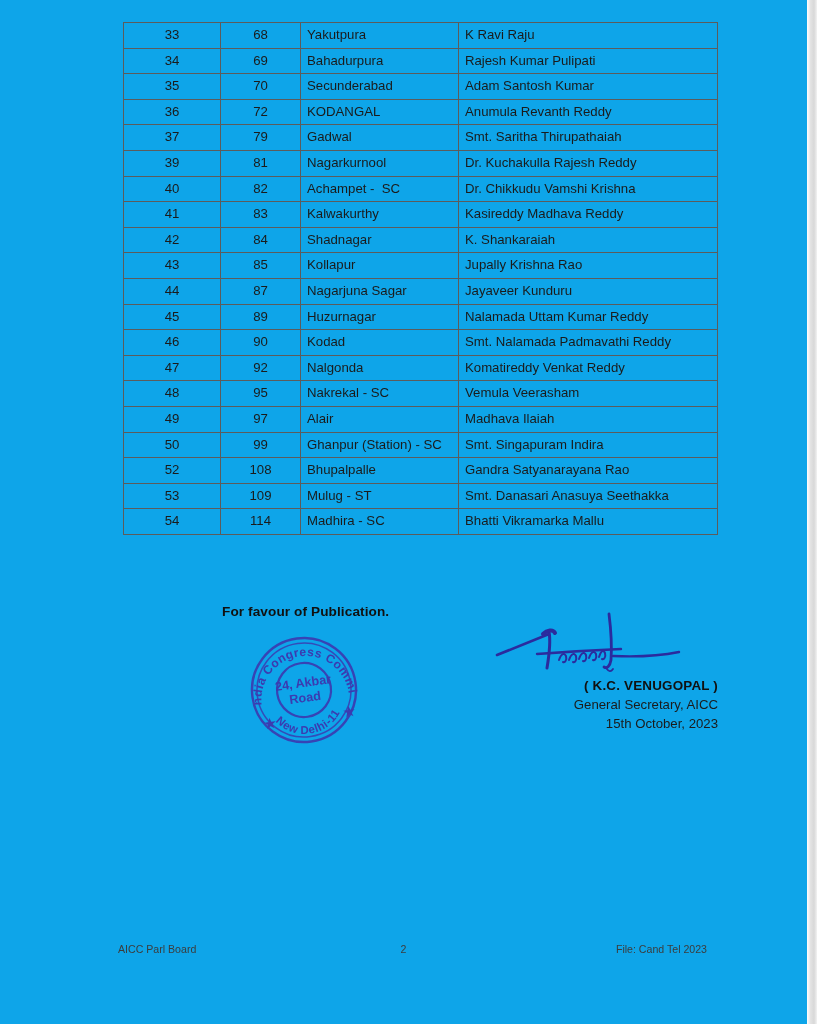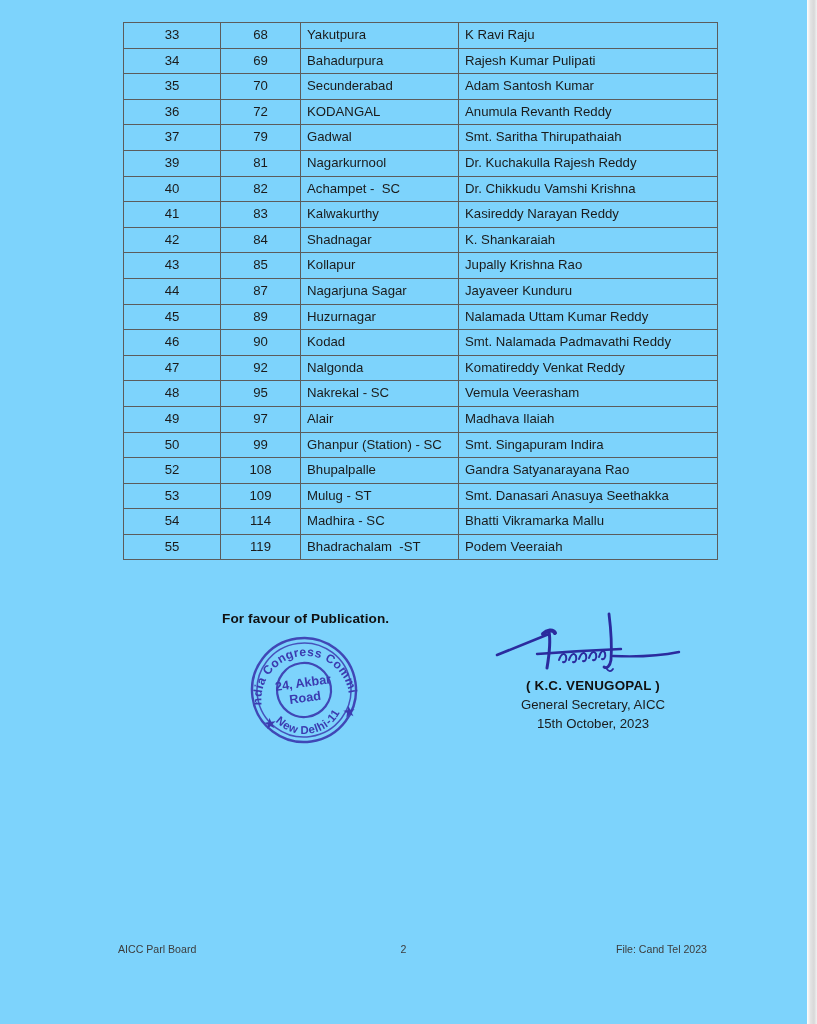--- a/index.html
+++ b/index.html
@@ -16,21 +16,21 @@
     font-family: "Liberation Sans", sans-serif;
     color: #1a1a1a;
   }
 
   
   #page-sheet {
     position: absolute;
     left: 0; top: 0;
     width: 807px;
     height: 1024px;
-    background: #7dd3fc;
+    background: #0ea5e9;
   }
   
   #page-edge {
     position: absolute;
     right: 0; top: 0;
     width: 10px;
     height: 1024px;
     background: linear-gradient(to right,#ffffff 0%, #e3e3e3 35%, #d8d8d8 70%, #f2f2f2 100%);
   }
 
@@ -66,39 +66,38 @@
 
   
   #favour-line {
     position: absolute;
     left: 222px;
     top: 604px;
     font-size: 13.6px;
     font-weight: bold;
     color: #111;
     letter-spacing: .1px;
-    margin-top: 7px;
   }
 
   
   #stamp {
     position: absolute;
     left: 240px;
     top: 630px;
     width: 128px;
     height: 118px;
   }
 
   
   #signature-block {
     position: absolute;
     left: 468px;
     top: 612px;
     width: 250px;
-    text-align: center;
+    text-align: right;
   }
   #signature-mark {
     width: 200px;
     height: 72px;
     margin: 0 auto;
     display: block;
   }
   .sig-name {
     font-size: 13.4px;
     font-weight: bold;
@@ -178,21 +177,21 @@
         <tr>
           <td class="c-sl">40</td>
           <td class="c-no">82</td>
           <td class="c-ac">Achampet -  SC</td>
           <td class="c-cand">Dr. Chikkudu Vamshi Krishna</td>
         </tr>
         <tr>
           <td class="c-sl">41</td>
           <td class="c-no">83</td>
           <td class="c-ac">Kalwakurthy</td>
-          <td class="c-cand">Kasireddy Narayan Reddy</td>
+          <td class="c-cand">Kasireddy Madhava Reddy</td>
         </tr>
         <tr>
           <td class="c-sl">42</td>
           <td class="c-no">84</td>
           <td class="c-ac">Shadnagar</td>
           <td class="c-cand">K. Shankaraiah</td>
         </tr>
         <tr>
           <td class="c-sl">43</td>
           <td class="c-no">85</td>
@@ -251,26 +250,20 @@
           <td class="c-sl">53</td>
           <td class="c-no">109</td>
           <td class="c-ac">Mulug - ST</td>
           <td class="c-cand">Smt. Danasari Anasuya Seethakka</td>
         </tr>
         <tr>
           <td class="c-sl">54</td>
           <td class="c-no">114</td>
           <td class="c-ac">Madhira - SC</td>
           <td class="c-cand">Bhatti Vikramarka Mallu</td>
-        </tr>
-        <tr>
-          <td class="c-sl">55</td>
-          <td class="c-no">119</td>
-          <td class="c-ac">Bhadrachalam  -ST</td>
-          <td class="c-cand">Podem Veeraiah</td>
         </tr>
       </tbody>
   </table>
 
   <div id="favour-line">For favour of Publication.</div>
 
   <svg id="stamp" viewBox="0 0 128 118">
     <defs>
       <path id="arcTop" d="M 20,70 A 44,44 0 0 1 108,70" fill="none"></path>
       <path id="arcBottom" d="M 24,64 A 40,40 0 0 0 104,64" fill="none"></path>

